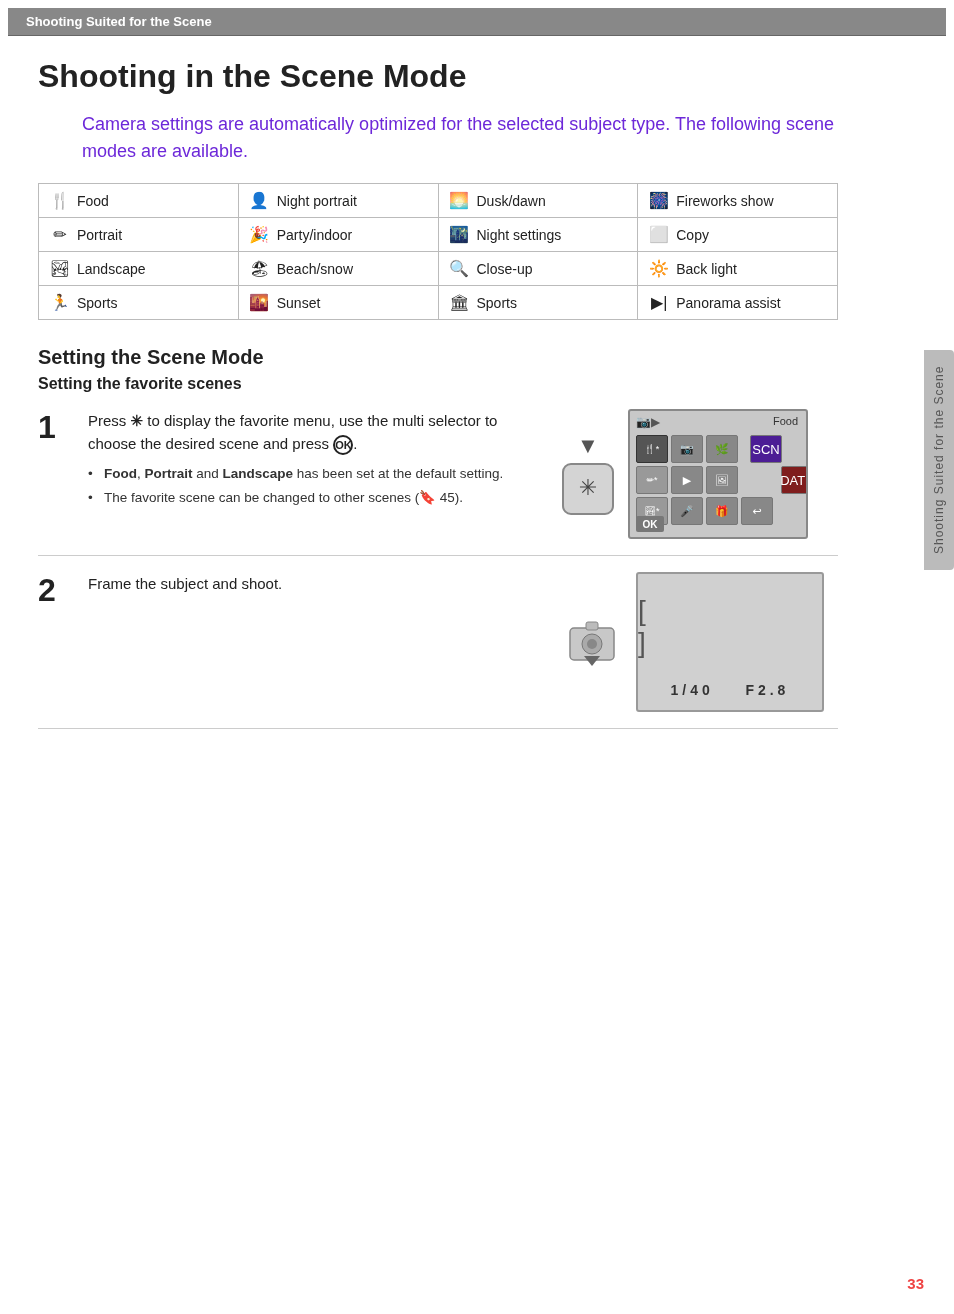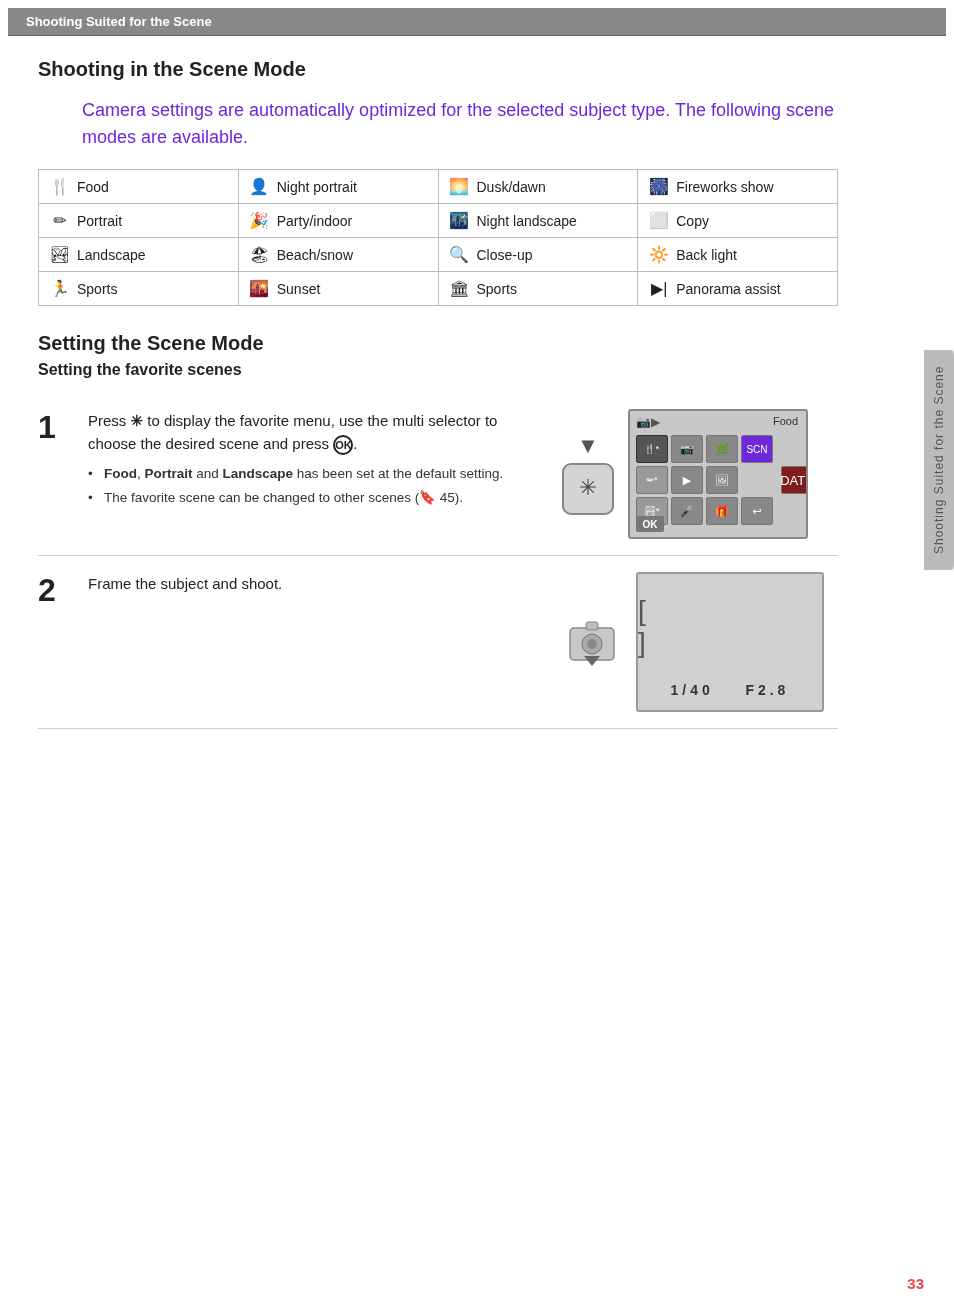--- a/index.html
+++ b/index.html
@@ -30,21 +30,21 @@
       border-bottom: 1px solid #666;
     }
 
     
     .main-content {
       padding: 18px 30px 30px 30px;
       max-width: 860px;
     }
 
     .page-title {
-      font-size: 20px;
+      font-size: 32px;
       font-weight: bold;
       color: #222;
       margin-bottom: 16px;
       margin-top: 4px;
     }
 
     .intro-text {
       font-size: 18px;
       color: #6d28d9;
       margin-bottom: 18px;
@@ -82,21 +82,20 @@
       font-size: 20px;
       font-weight: bold;
       color: #222;
       margin-bottom: 6px;
       margin-top: 6px;
     }
     .subsection-title {
       font-size: 16px;
       font-weight: bold;
       color: #222;
-      margin-bottom: 14px;
     }
 
     
     .step-container {
       display: flex;
       flex-direction: column;
       gap: 0;
     }
 
     .step-row {
@@ -357,21 +356,21 @@
             </td>
             <td>
               <div class="icon-cell">
                 <span class="scene-icon">🎉</span>
                 <span>Party/indoor</span>
               </div>
             </td>
             <td>
               <div class="icon-cell">
                 <span class="scene-icon">🌃</span>
-                <span>Night landscape</span>
+                <span>Night settings</span>
               </div>
             </td>
             <td>
               <div class="icon-cell">
                 <span class="scene-icon">⬜</span>
                 <span>Copy</span>
               </div>
             </td>
           </tr>
           <tr>
@@ -457,21 +456,21 @@
 
           <div class="menu-screen">
             <span class="menu-food-label">Food</span>
 
             <div style="position:absolute;top:4px;left:6px;font-size:12px;color:#555;">📷▶</div>
             <div class="menu-grid">
 
               <div class="menu-cell highlight" style="font-size:9px;color:#fff;">🍴*</div>
               <div class="menu-cell" style="background:#888;">📷</div>
               <div class="menu-cell" style="background:#888;">🌿</div>
-              <div class="menu-cell" style="background:#6d28d9;font-size:10px;">SCN</div>
+              <div class="menu-cell" style="background:#4c1d95;font-size:13px;margin-left:9px;">SCN</div>
 
               <div class="menu-cell" style="font-size:9px;">✏*</div>
               <div class="menu-cell" style="background:#888;">▶</div>
               <div class="menu-cell" style="background:#888;">🖼</div>
               <div class="menu-cell" style="background:#7f1d1d;font-size:13px;margin-left:40px;">DATE</div>
 
               <div class="menu-cell" style="font-size:9px;">🏞*</div>
               <div class="menu-cell" style="background:#888;">🎤</div>
               <div class="menu-cell" style="background:#888;">🎁</div>
               <div class="menu-cell" style="background:#888;">↩</div>

